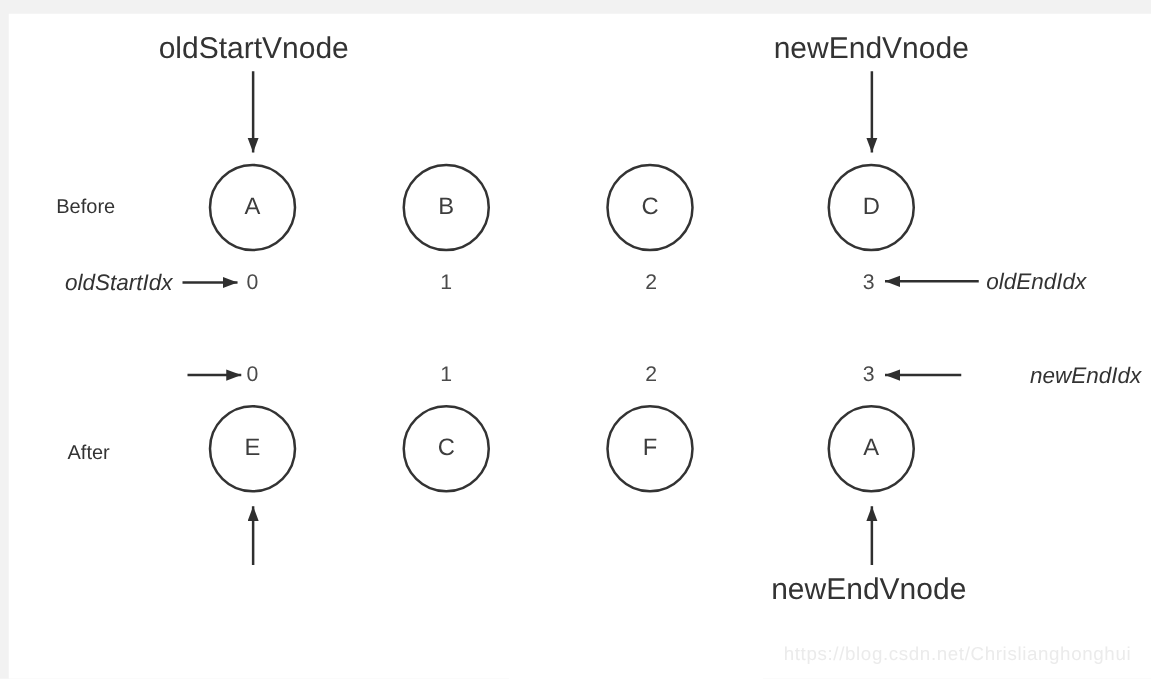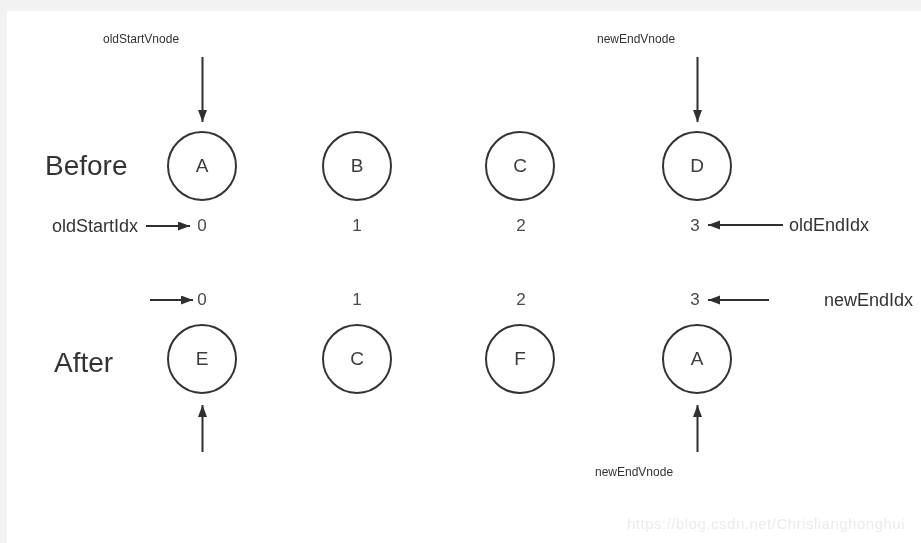--- a/index.html
+++ b/index.html
@@ -23,37 +23,39 @@
     background: #ffffff;
   }
   .abs { position: absolute; }
   svg.arrow-layer {
     position: absolute;
     left: 0; top: 0;
     width: 921px; height: 543px;
     pointer-events: none;
   }
   .pointer-label {
-    font-size: 12px;
+    font-size: 24px;
     color: #333333;
     line-height: 20px;
+    text-align: center;
     width: 200px;
     white-space: nowrap;
   }
   .row-label {
-    font-size: 28px;
+    font-size: 16px;
     color: #333333;
     line-height: 22px;
     white-space: nowrap;
   }
   .idx-label {
     font-size: 18px;
     color: #333333;
     line-height: 18px;
     white-space: nowrap;
+    font-style: italic;
   }
   .idx-label.right-align { text-align: right; }
   .vnode-circle {
     width: 70px;
     height: 70px;
     border: 2px solid #333333;
     border-radius: 50%;
     background: #ffffff;
     display: flex;
     align-items: center;

